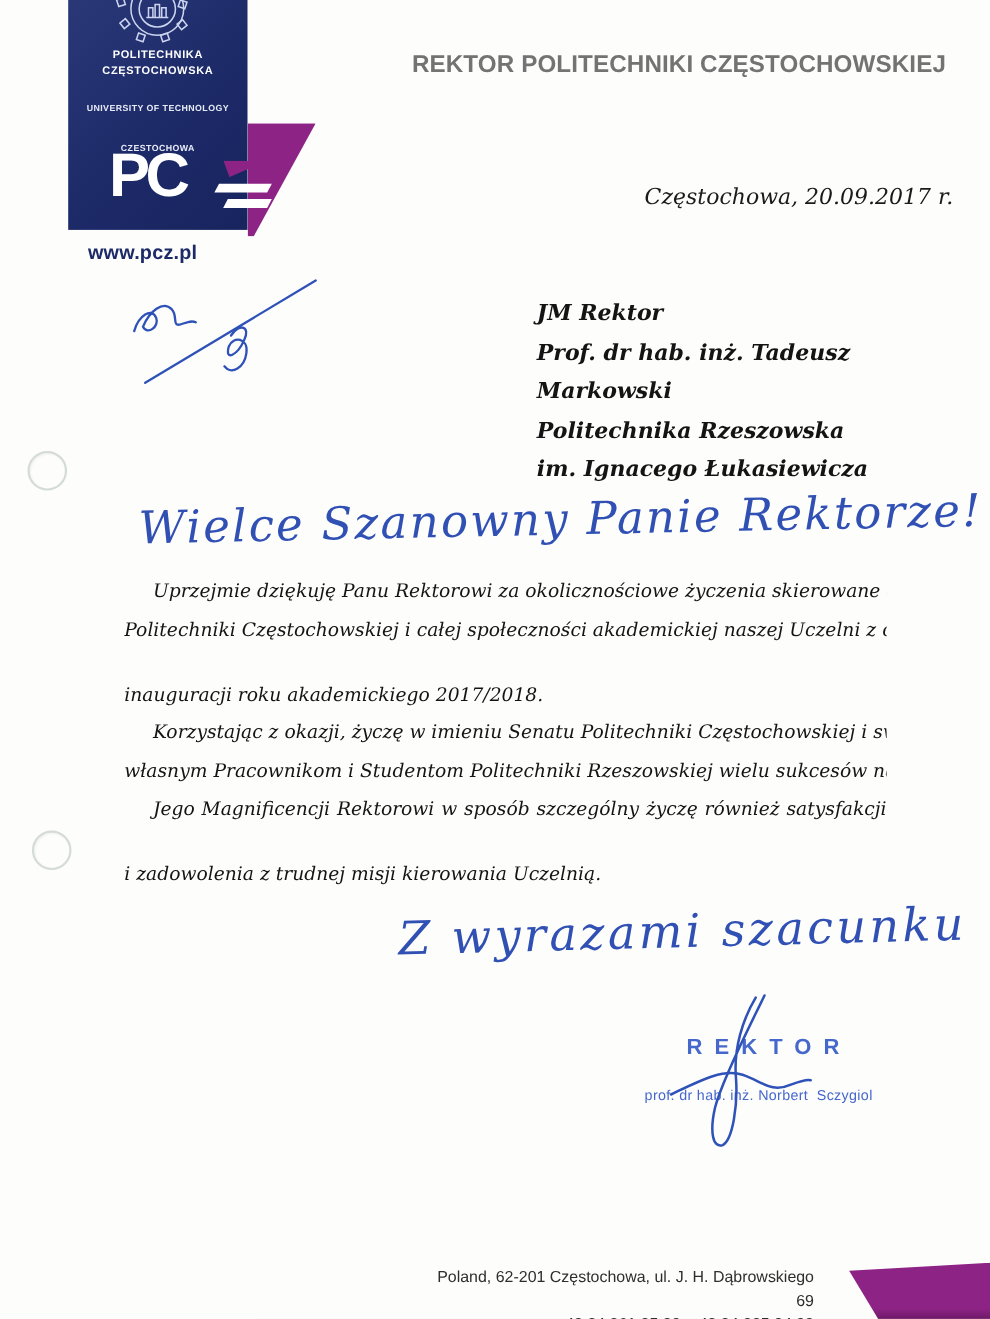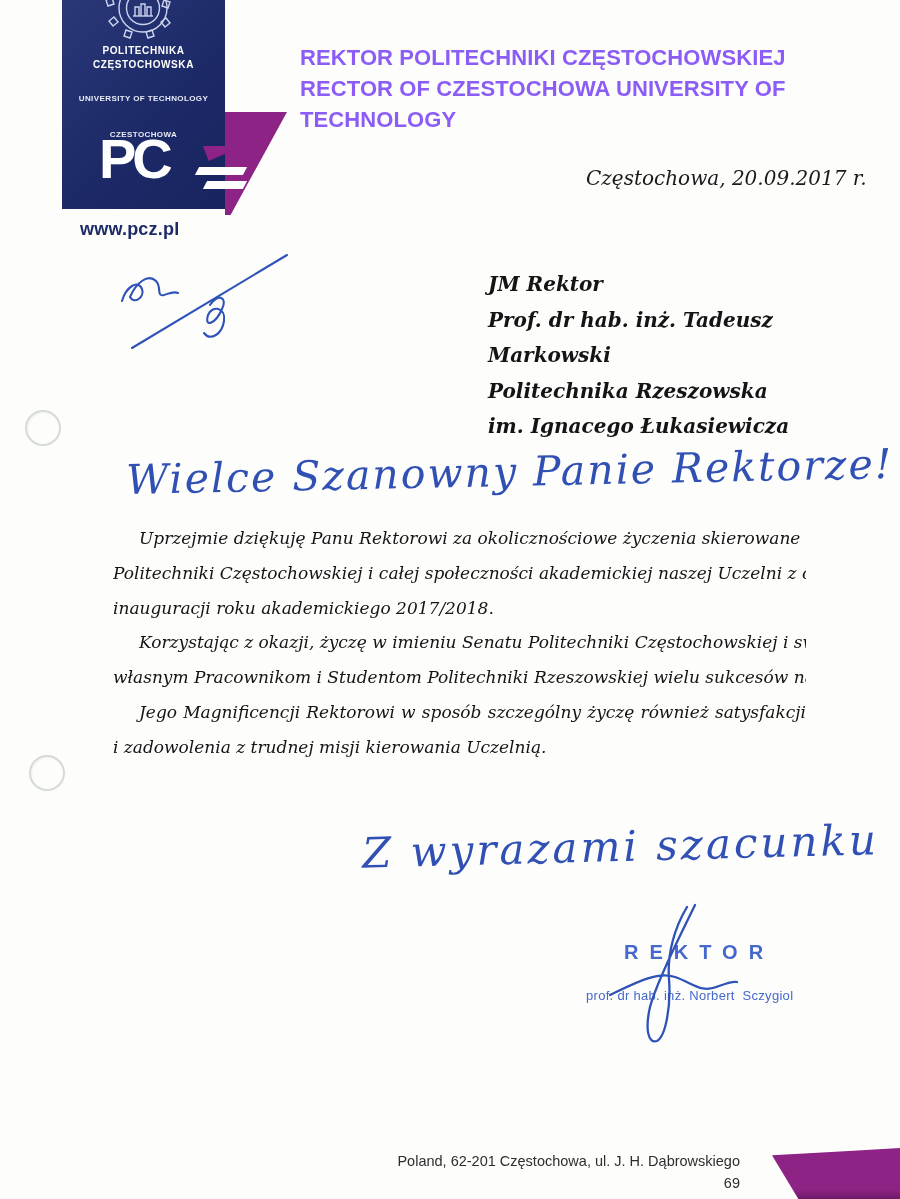--- a/index.html
+++ b/index.html
@@ -35,21 +35,21 @@
   }
   .pcz-bar1{position:absolute;left:98px;top:39px;width:48px;height:8px;background:#ffffff;transform:skewX(-28deg);}
   .pcz-bar2{position:absolute;left:106px;top:53px;width:40px;height:8px;background:#ffffff;transform:skewX(-28deg);}
   .website{
     position:absolute;left:80px;top:219px;
     font-size:18px;font-weight:700;color:#1d2a68;letter-spacing:.2px;
   }
   
   .head-title{
     position:absolute;left:300px;top:42px;width:560px;
-    font-size:22px;font-weight:600;color:#8b5cf6;line-height:31px;letter-spacing:.1px;
+    font-size:22px;font-weight:600;color:#737373;line-height:31px;letter-spacing:.1px;text-align:right;
   }
   
   .dateline{
     position:absolute;left:586px;top:166px;
     font-family:"DejaVu Serif",serif;font-style:italic;font-size:20px;color:#1a1a1a;
   }
   
   .addressee{
     position:absolute;left:488px;top:267px;
     font-family:"DejaVu Serif",serif;font-style:italic;font-weight:700;
@@ -71,21 +71,21 @@
   
   .body-text{
     position:absolute;left:113px;top:521px;width:693px;
     font-family:"DejaVu Serif",serif;font-style:italic;font-size:17px;color:#141414;
   }
   .bline{
     height:34.8px;line-height:34.8px;overflow:hidden;white-space:nowrap;
     text-align:justify;text-align-last:justify;
   }
   .bline.indent{padding-left:26px;}
-  .bline.last{text-align-last:left;}
+  .bline.last{text-align-last:left;margin-top:24px;}
   
   .sig-title{
     position:absolute;left:624px;top:941px;
     font-size:20px;font-weight:700;letter-spacing:11px;color:#4668cc;
   }
   .sig-name{
     position:absolute;left:586px;top:988px;
     font-size:13px;color:#4668cc;letter-spacing:.3px;white-space:pre;
   }
   .ink{position:absolute;pointer-events:none;}
@@ -146,21 +146,20 @@
       <div class="pcz-wedge"></div>
       <div class="pcz-bar1"></div>
       <div class="pcz-bar2"></div>
     </div>
   </div>
 
   <div class="website">www.pcz.pl</div>
 
   <div class="head-title">
     <div>REKTOR POLITECHNIKI CZĘSTOCHOWSKIEJ</div>
-    <div>RECTOR OF CZESTOCHOWA UNIVERSITY OF TECHNOLOGY</div>
   </div>
 
   <div class="dateline">Częstochowa, 20.09.2017 r.</div>
 
   <svg class="ink" style="left:112px;top:243px" width="185" height="118" viewBox="0 0 185 118">
     <g stroke="#2f52b8" fill="none" stroke-width="2.1" stroke-linecap="round">
       <path d="M175 12 L20 105"></path>
       <path d="M10 58 C14 44 26 36 30 46 C33 54 22 62 18 54 C24 40 36 30 44 38 C50 44 44 54 52 52 C58 50 62 48 66 50"></path>
       <path d="M98 62 C106 50 116 54 110 66 C104 80 92 86 96 72 C100 62 114 64 112 78 C110 92 98 98 92 90"></path>
     </g>

